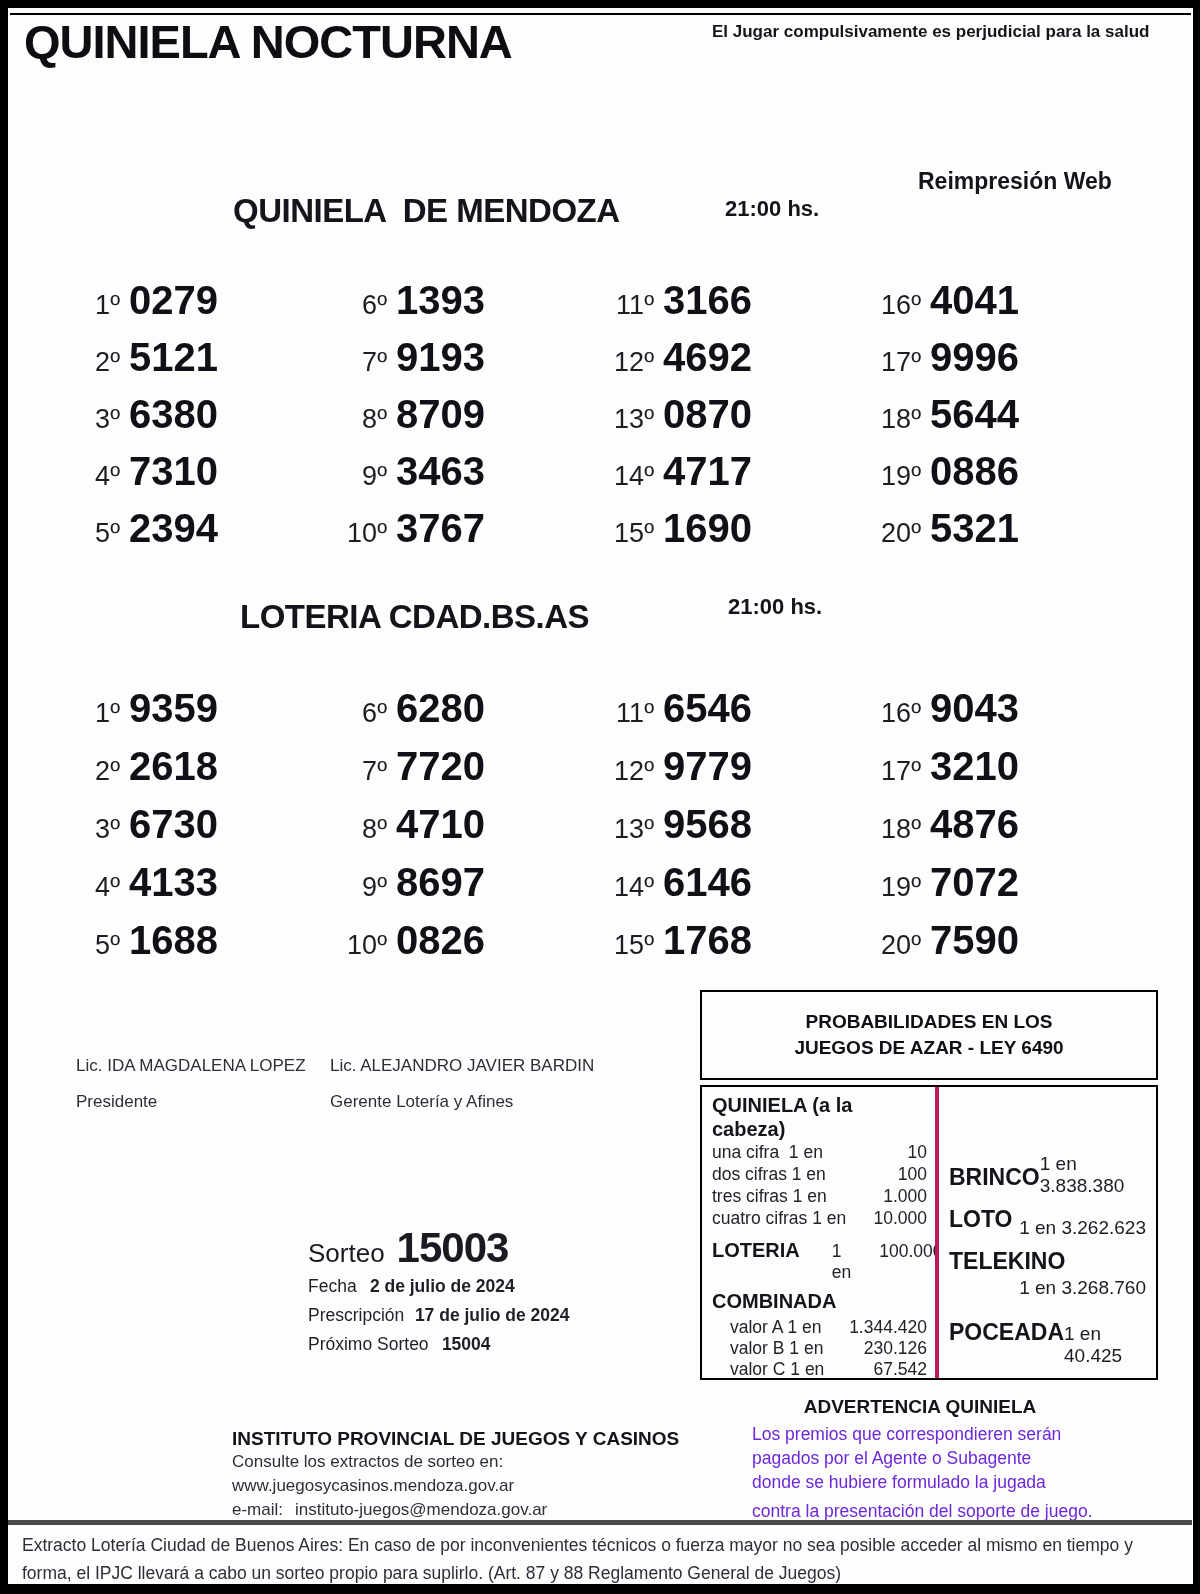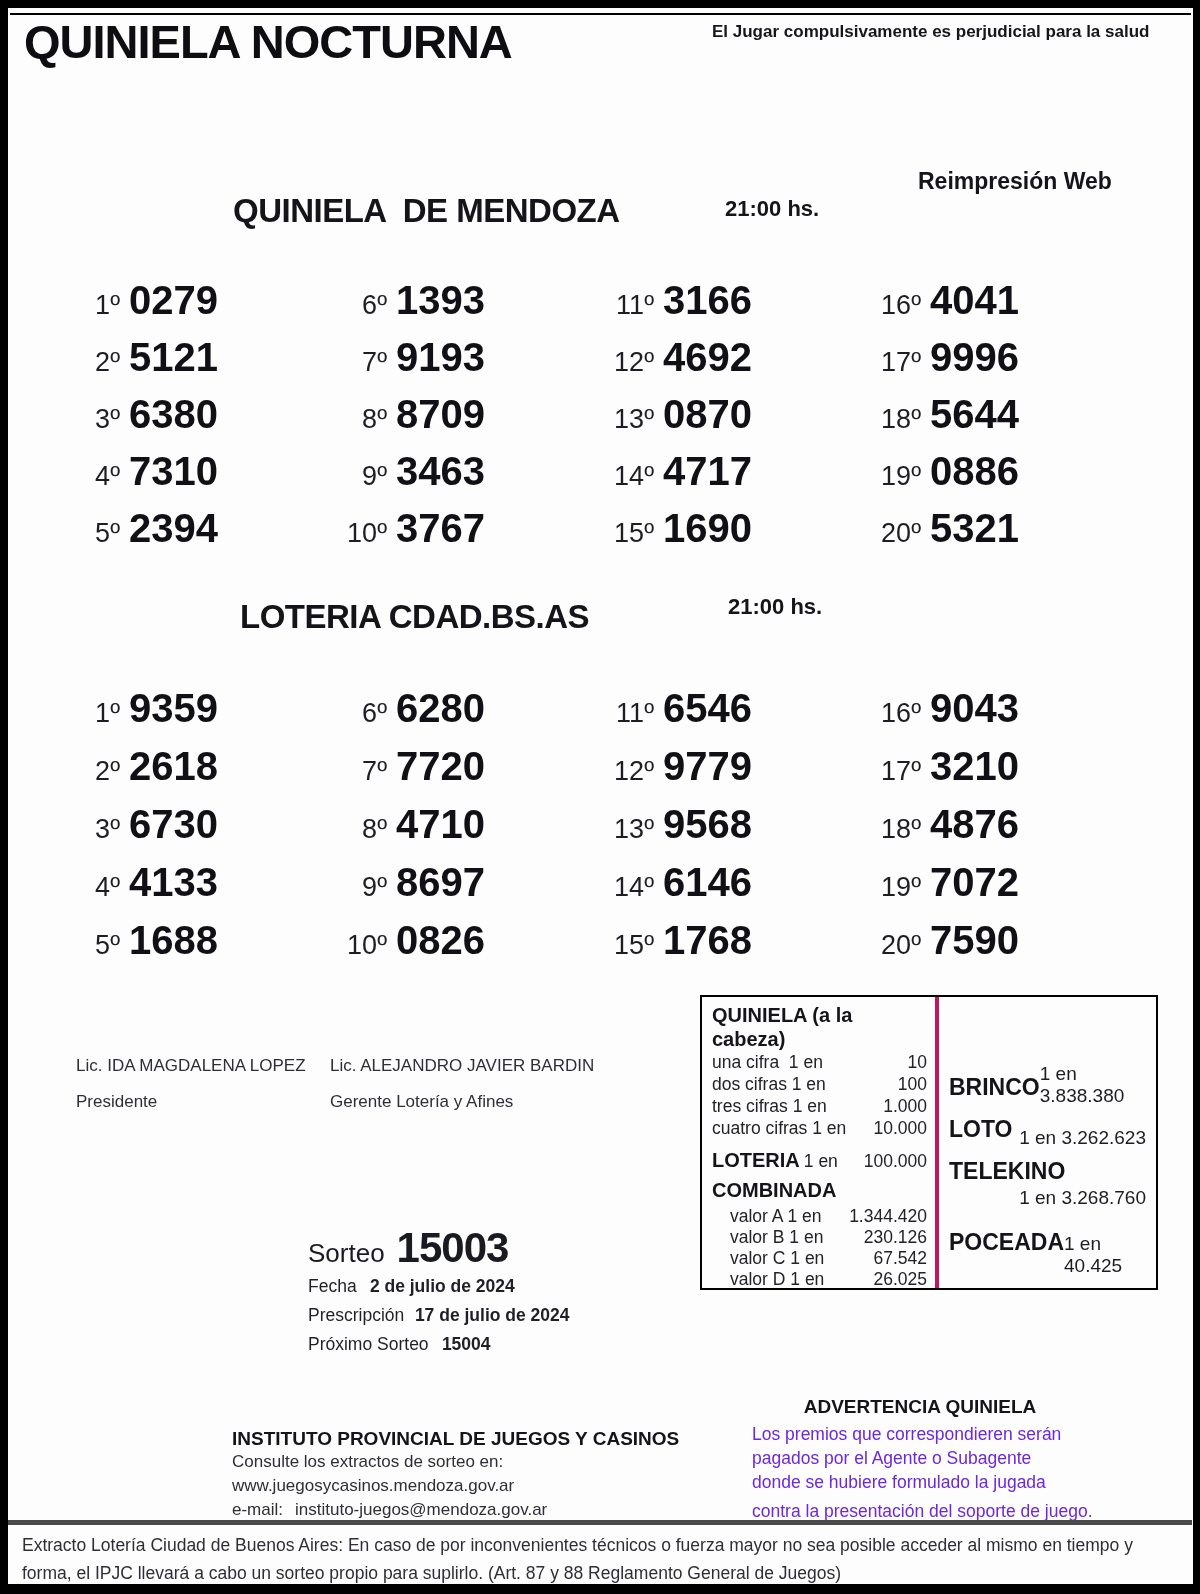--- a/index.html
+++ b/index.html
@@ -52,21 +52,21 @@
     display:flex; flex-direction:column; justify-content:center;
     text-align:center; font-weight:bold; font-size:19px; line-height:26px; color:#101016;
   }
   .prob-body { margin-top:5px; border:2px solid #000; height:295px; box-sizing:border-box; display:flex; }
   .prob-left { width:237px; box-sizing:border-box; border-right:4px solid #be185d; padding:6px 8px 0 10px; overflow:hidden; }
   .prob-right { flex:1; padding:60px 10px 0 10px; box-sizing:border-box; }
   .prob-subhead { font-size:20px; font-weight:bold; color:#14141a; line-height:24px; }
   .prob-row { display:flex; justify-content:space-between; font-size:17.5px; line-height:22px; color:#22222a; }
   .prob-row .prob-label { white-space:pre; }
   #combinada-rows .prob-row { padding-left:18px; line-height:21px; }
-  .named-row { display:flex; align-items:baseline; margin-top:10px; color:#22222a; }
+  .named-row { display:flex; align-items:baseline; margin-top:10px; color:#22222a;gap:28px; }
   .named-row .nr-label { font-size:20px; font-weight:bold; color:#14141a; }
   .named-row .nr-mid { margin-left:4px; font-size:17.5px; }
   .named-row .nr-value { margin-left:auto; font-size:17.5px; }
   #row-combinada-head { margin-top:6px; margin-bottom:4px; }
 
   .game { margin-bottom:15px; font-size:19px; color:#1c1c24; }
   .game-name { font-weight:bold; font-size:23px; color:#14141a; }
   .game-odds { font-size:19px; }
   .layout-offset { display:flex; justify-content:space-between; align-items:flex-end; }
   .layout-offset .game-odds { position:relative; top:6px; }
@@ -329,20 +329,24 @@
   <div class="abs meta-line" style="left:308px; top:1305px;">
     <span class="meta-label" style="width: 102px; display: inline-block;">Prescripción</span>
     <span class="meta-value">17 de julio de 2024</span>
   </div>
   <div class="abs meta-line" style="left:308px; top:1334px;">
     <span class="meta-label" style="width: 129px; display: inline-block;">Próximo Sorteo</span>
     <span class="meta-value">15004</span>
   </div>
 
   <div class="abs prob-box">
+    <div class="prob-head">
+      <div>PROBABILIDADES EN LOS</div>
+      <div>JUEGOS DE AZAR - LEY 6490</div>
+    </div>
     <div class="prob-body">
       <div class="prob-left">
         <div class="prob-subhead">QUINIELA (a la cabeza)</div>
         <div id="quiniela-rows">
   <div class="prob-row">
     <span class="prob-label">una cifra  1 en</span>
     <span class="prob-value">10</span>
   </div>
 
   <div class="prob-row">

